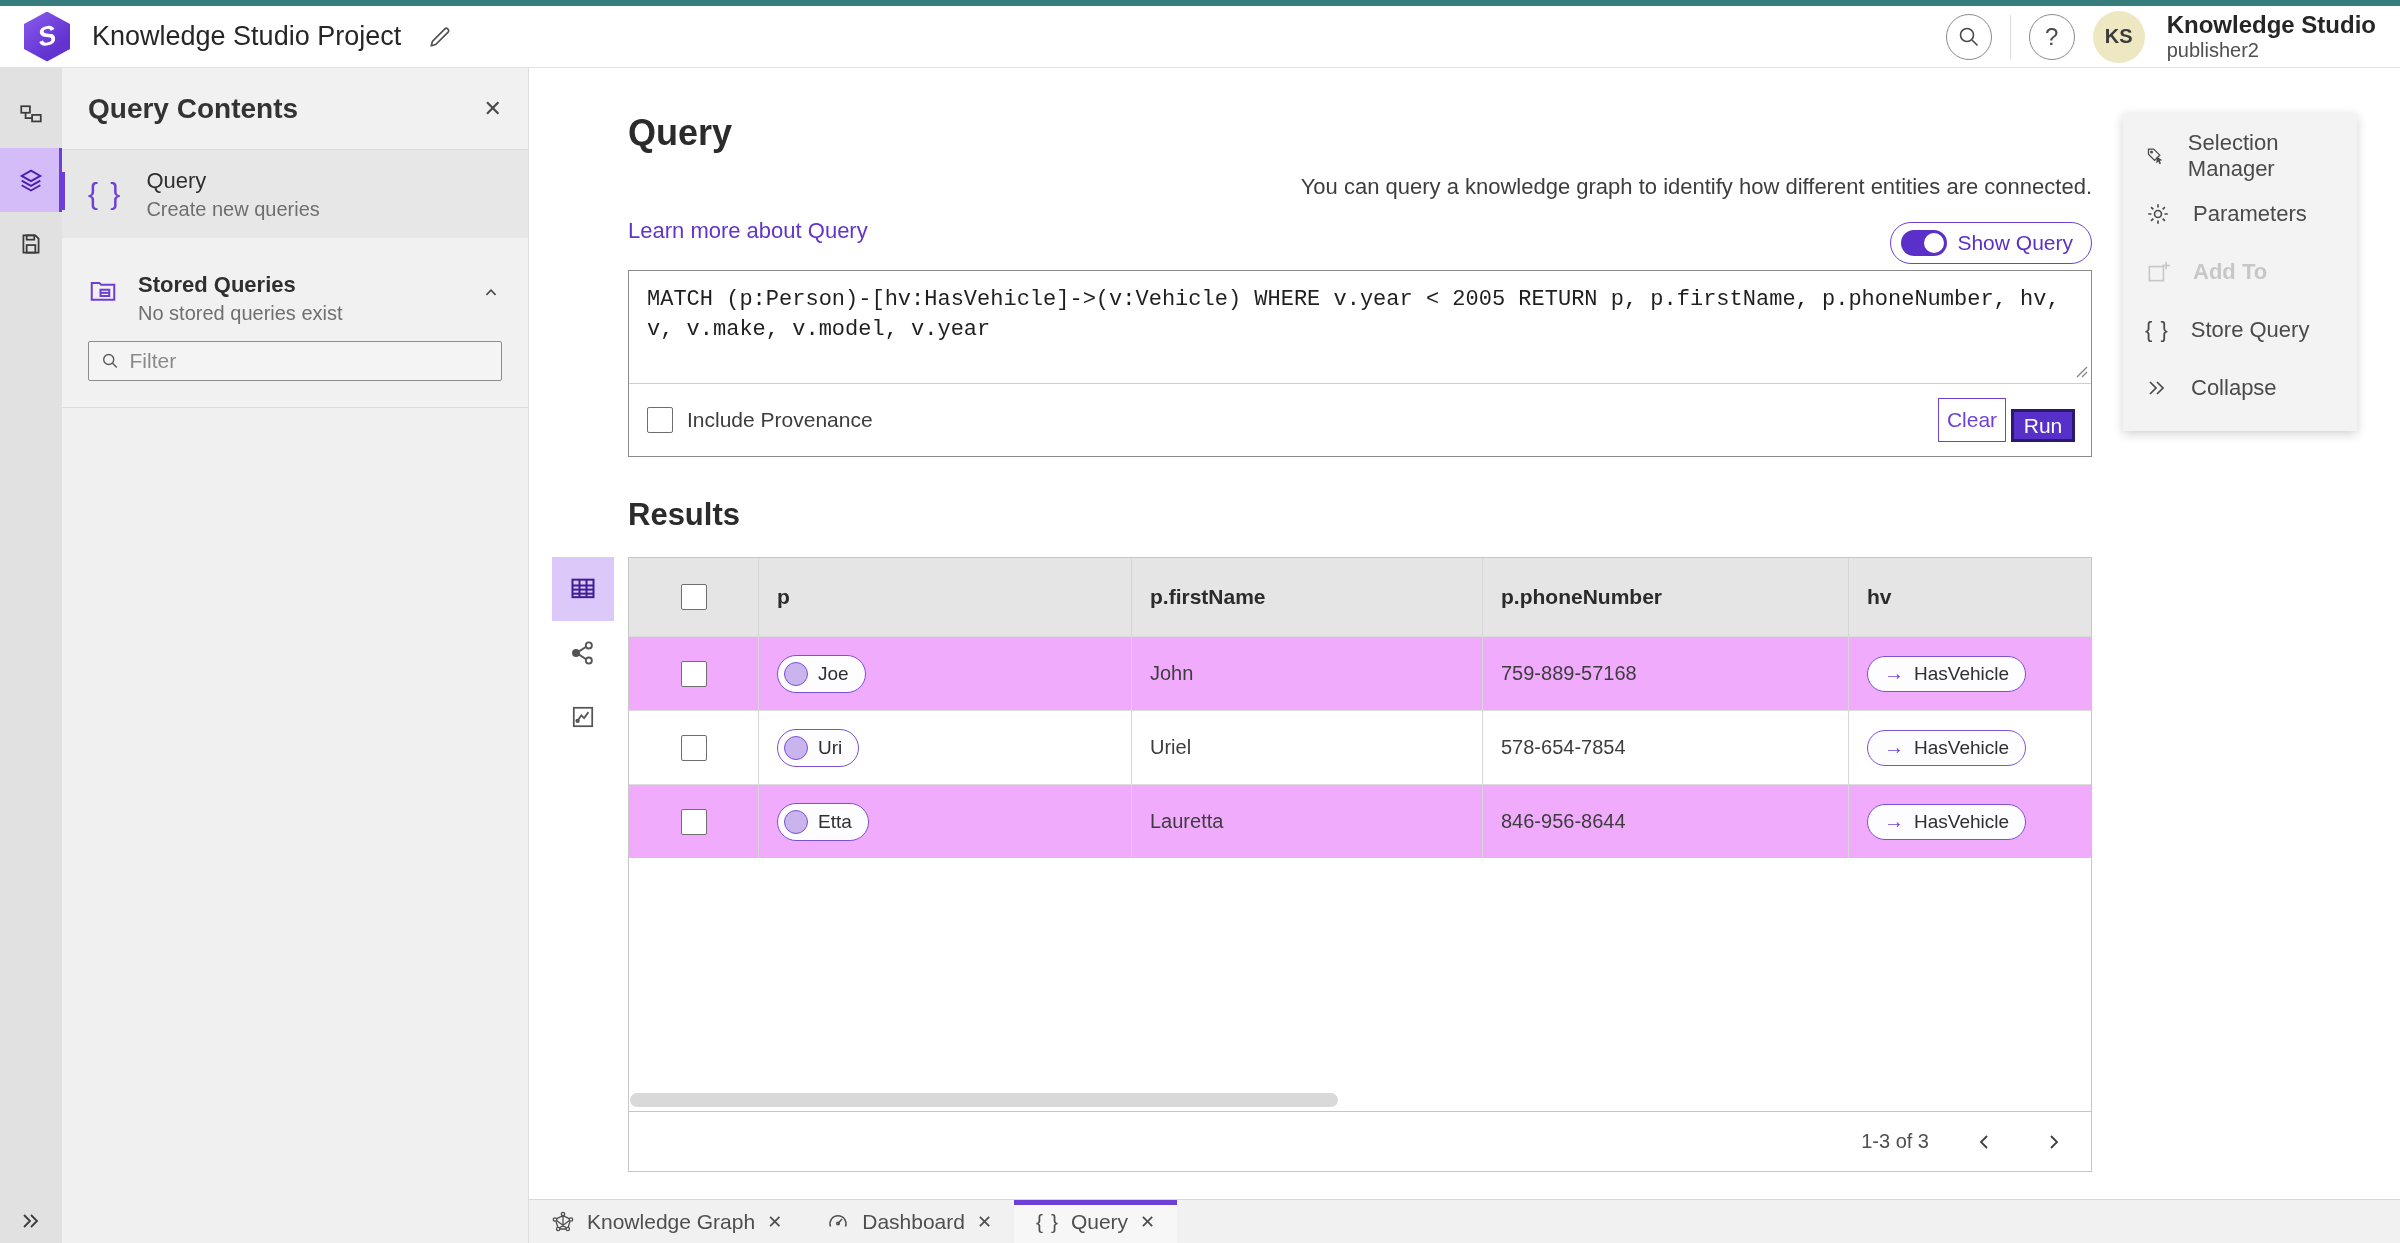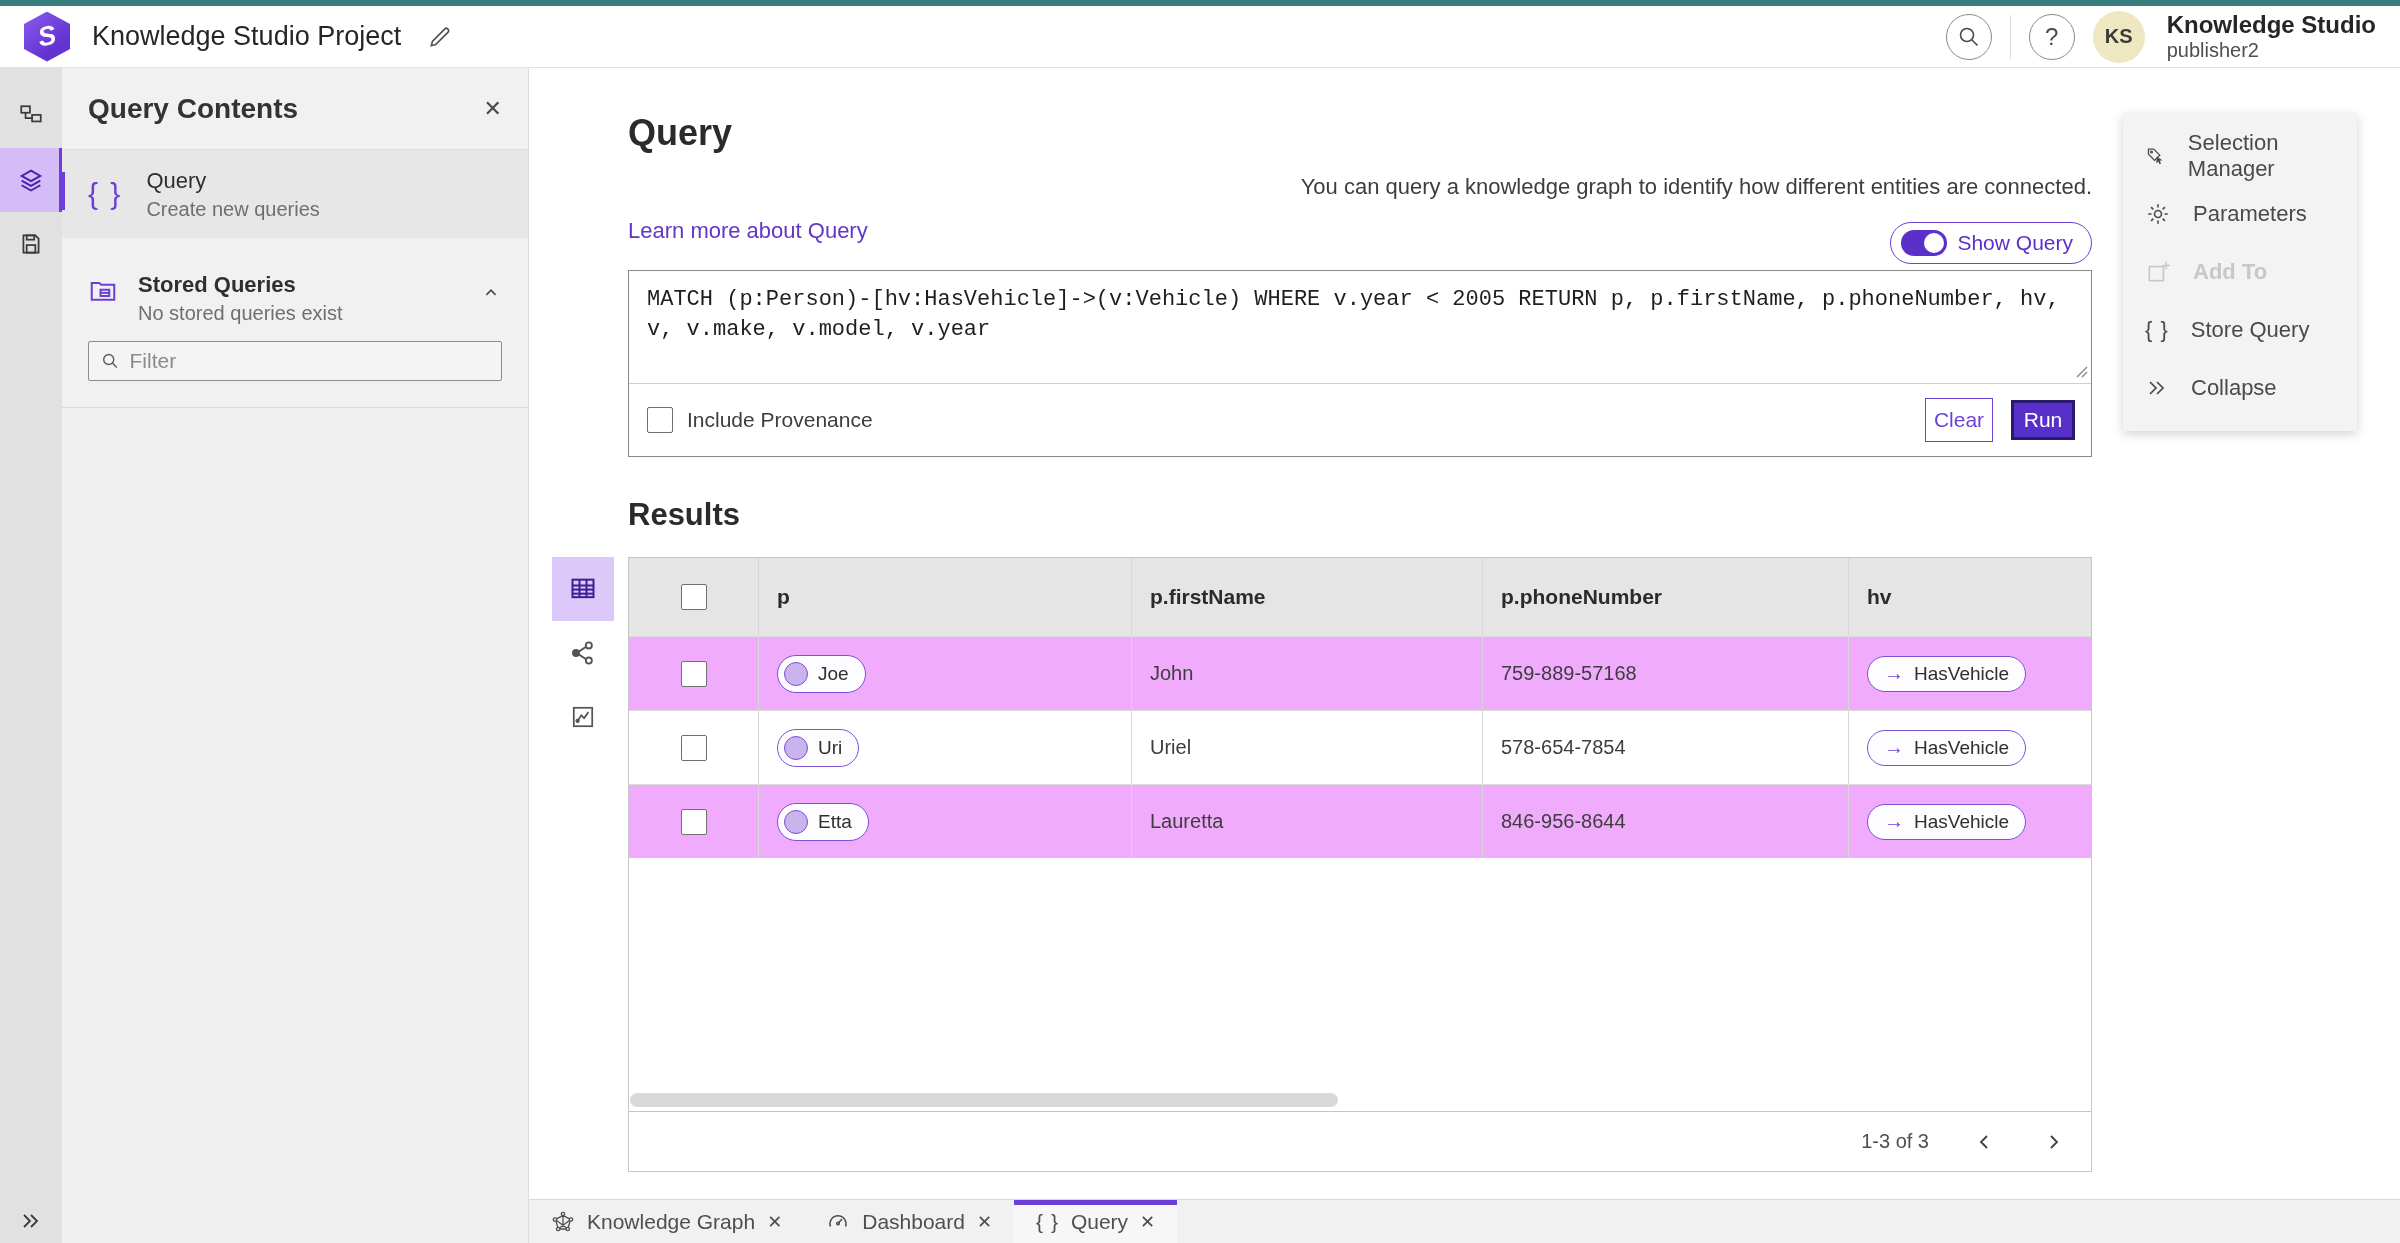--- a/index.html
+++ b/index.html
@@ -69,24 +69,24 @@
   .toggle-label { font-size:21px; color:#5b2fc9; }
 
   .query-box { margin-top:26px; border:1px solid #8a8a8a; background:#fff; }
   .query-text { position:relative; min-height:113px; padding:14px 18px; font-family:"Liberation Mono", monospace;
                 font-size:22px; line-height:1.35; color:#1f1f1f; white-space:pre-wrap; word-break:break-word;
                 border-bottom:1px solid #cfcfcf; }
   .resize-handle { position:absolute; right:3px; bottom:3px; color:#8a8a8a; }
   .query-foot { height:72px; display:flex; align-items:center; padding:0 16px 0 18px; }
   .cb { width:26px; height:26px; border:1.5px solid #6f6f6f; border-radius:2px; background:#fff; flex:none; cursor:pointer; }
   .prov-label { margin-left:14px; font-size:21px; color:#3d3d3d; }
-  .foot-btns { margin-left:auto; display:flex; align-items:center; gap:18px; }
+  .foot-btns { margin-left:auto; display:flex; align-items:flex-end; gap:5px; }
   .btn-clear { min-width:68px; height:44px; border:1.5px solid #6c43d4; background:#fff; color:#6c43d4;
                font-size:21px; font-family:inherit; cursor:pointer; }
-  .btn-run { min-width:64px; height:40px; background:#5630c8; color:#fff; font-size:21px; font-family:inherit;
+  .btn-run { min-width:64px; height:33px; background:#5630c8; color:#fff; font-size:21px; font-family:inherit;
              border:3px solid #2a1a6e; cursor:pointer; }
 
   .h2 { margin-top:40px; font-size:31px; font-weight:600; color:#2b2b2b; }
 
   .results-wrap { position:relative; margin-top:24px; }
   .view-switcher { position:absolute; left:-76px; top:0; width:62px; display:flex; flex-direction:column; }
   .vs-item { width:62px; height:64px; display:flex; align-items:center; justify-content:center; color:#555; cursor:pointer; }
   .vs-item.selected { background:#dcc9fa; color:#3c1e96; }
 
   .table { width:1464px; height:615px; border:1px solid #c6c6c6; display:flex; flex-direction:column; background:#fff; }

